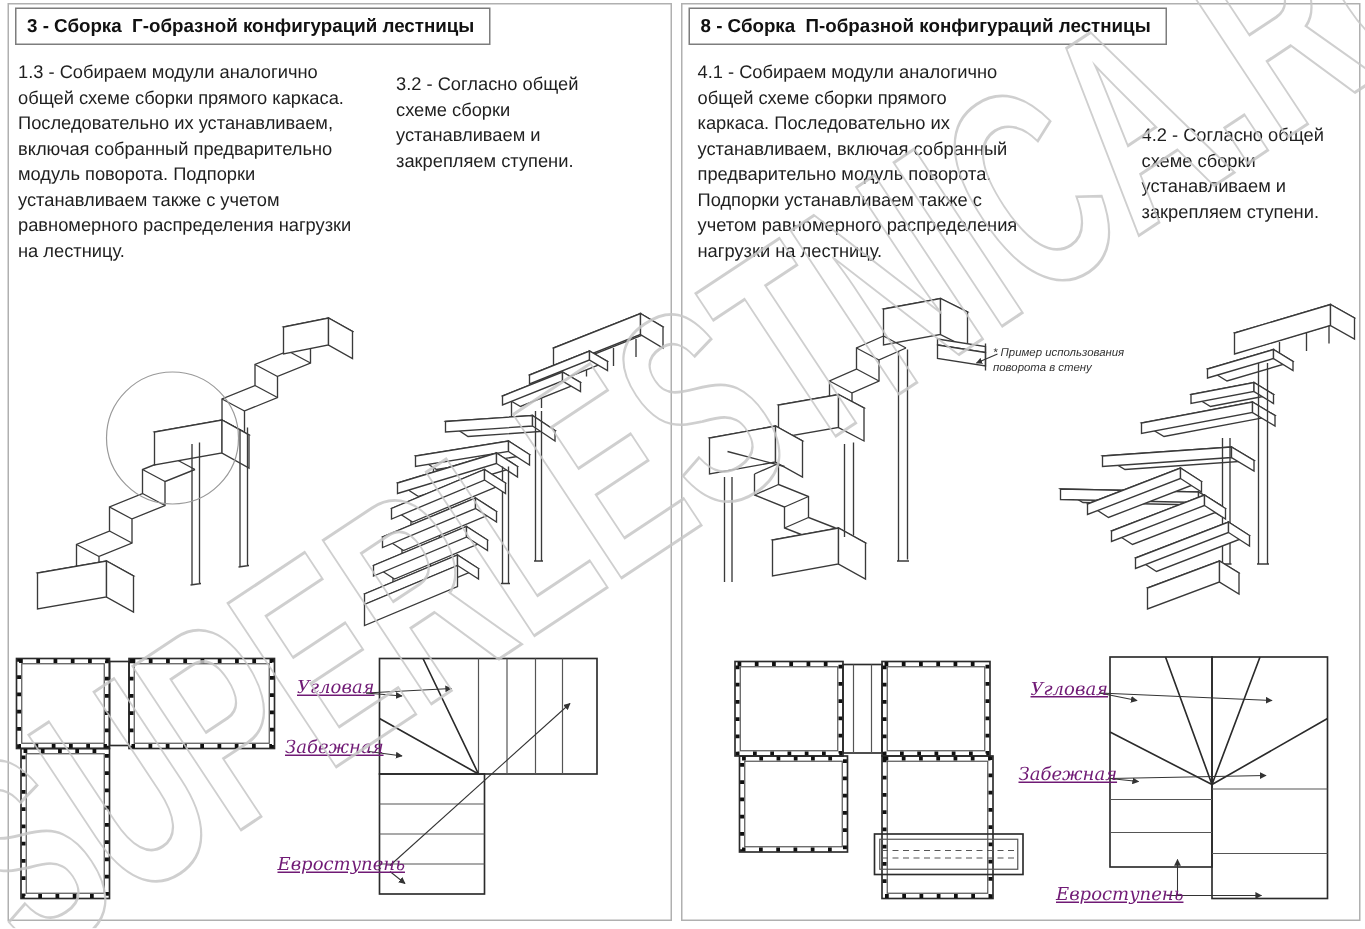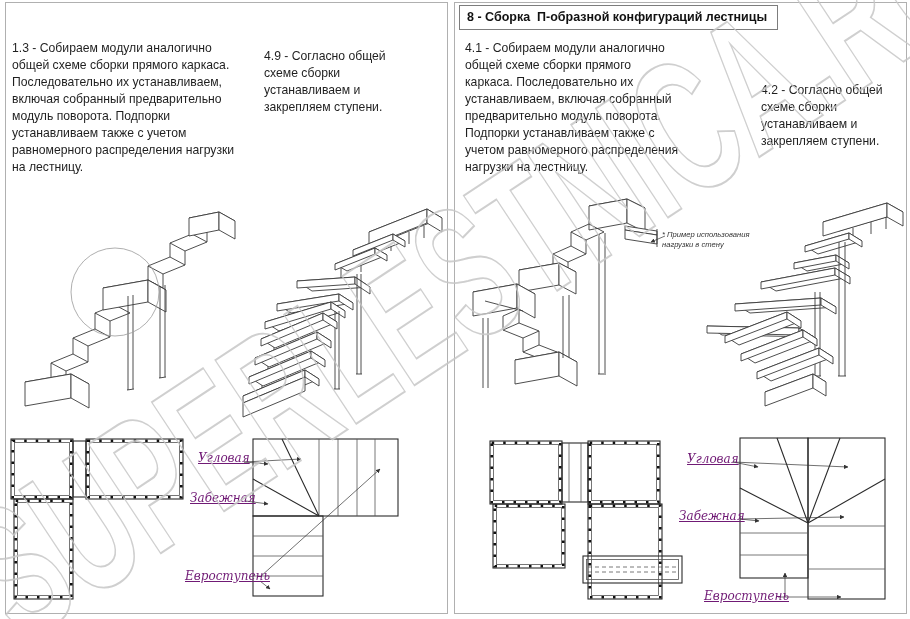--- a/index.html
+++ b/index.html
@@ -25,25 +25,26 @@
   .tick{stroke:#101010;stroke-width:2.6;fill:none;stroke-dasharray:2.5 9;}
   .leader{stroke:#333;stroke-width:0.7;fill:none;}
   #watermark{position:absolute;left:0;top:0;z-index:10;pointer-events:none;opacity:.85;}
 </style>
 </head>
 <body>
 
 <div id="page">
 
   <div class="panel" id="panel-left">
+    <div class="hdr">3 - Сборка  Г-образной конфигураций лестницы</div>
 
     <div class="txt" style="left:6px;top:37px;width:237px;">
       <span>1.3 - Собираем модули аналогично общей схеме сборки прямого каркаса. Последовательно их устанавливаем, включая собранный предварительно </span><span class="u">модуль поворота</span><span>. </span><span class="u">Подпорки</span><span> устанавливаем также с учетом равномерного распределения нагрузки на лестницу.</span>
     </div>
-    <div class="txt" style="left:258px;top:45px;width:148px;">4.9 - Согласно общей схеме сборки устанавливаем и закрепляем ступени.</div>
+    <div class="txt" style="left:258px;top:45px;width:148px;">3.2 - Согласно общей схеме сборки устанавливаем и закрепляем ступени.</div>
 
     <svg class="drawing" style="left:5px;top:181px;" width="225" height="250" viewBox="0 0 225 250">
       <g>
         <path class="ln" d="M137,96 L137,82 L159,73 L159,59 L181,50 L181,38"></path>
         <path class="ln" d="M152,104 L152,90 L174,81 L174,67 L196,58 L196,46"></path>
         <path class="ln" d="M137,96 L152,104 M137,82 L152,90 M159,73 L174,81 M159,59 L174,67 M181,50 L196,58 M181,38 L196,46"></path>
       </g>
       <g>
         <path class="fc" d="M178,34 L208,28 L224,37 L194,43 Z"></path>
         <path class="ln" d="M183,35 L205,31 L216,37 L194,41 Z"></path>
@@ -266,21 +267,21 @@
           <path class="fc" d="M102,146 l14,9 l0,7 l-14,-9 Z"></path>
         <path class="fc" d="M56,188 l62,-24 l14,9 l-62,24 Z"></path>
           <path class="fc" d="M56,188 l0,7 l62,-24 l0,-7 Z"></path>
           <path class="fc" d="M118,164 l14,9 l0,7 l-14,-9 Z"></path>
         <path class="fc" d="M64,208 l48,-18 l13,8 l-48,18 Z"></path>
           <path class="fc" d="M64,208 l0,14 l48,-18 l0,-14 Z"></path>
           <path class="fc" d="M112,190 l13,8 l0,14 l-13,-8 Z"></path>
       </g>
     </svg>
 
-    <div class="note" style="left:207px;top:227px;width:102px;">* Пример использования нагрузки в стену</div>
+    <div class="note" style="left:207px;top:227px;width:102px;">* Пример использования поворота в стену</div>
 
     <svg class="drawing" style="left:0;top:426px;" width="450" height="184" viewBox="0 0 450 184">
       <defs>
         <marker id="arR" viewBox="0 0 10 10" refX="9" refY="5" markerWidth="6.5" markerHeight="6.5" orient="auto-start-reverse">
           <path d="M0,0 L10,5 L0,10 z" fill="#333"></path>
         </marker>
       </defs>
       <g>
         <rect class="pl1" x="35" y="12" width="72" height="63"></rect>
           <rect class="thin" x="38.5" y="15.5" width="65" height="56"></rect>

